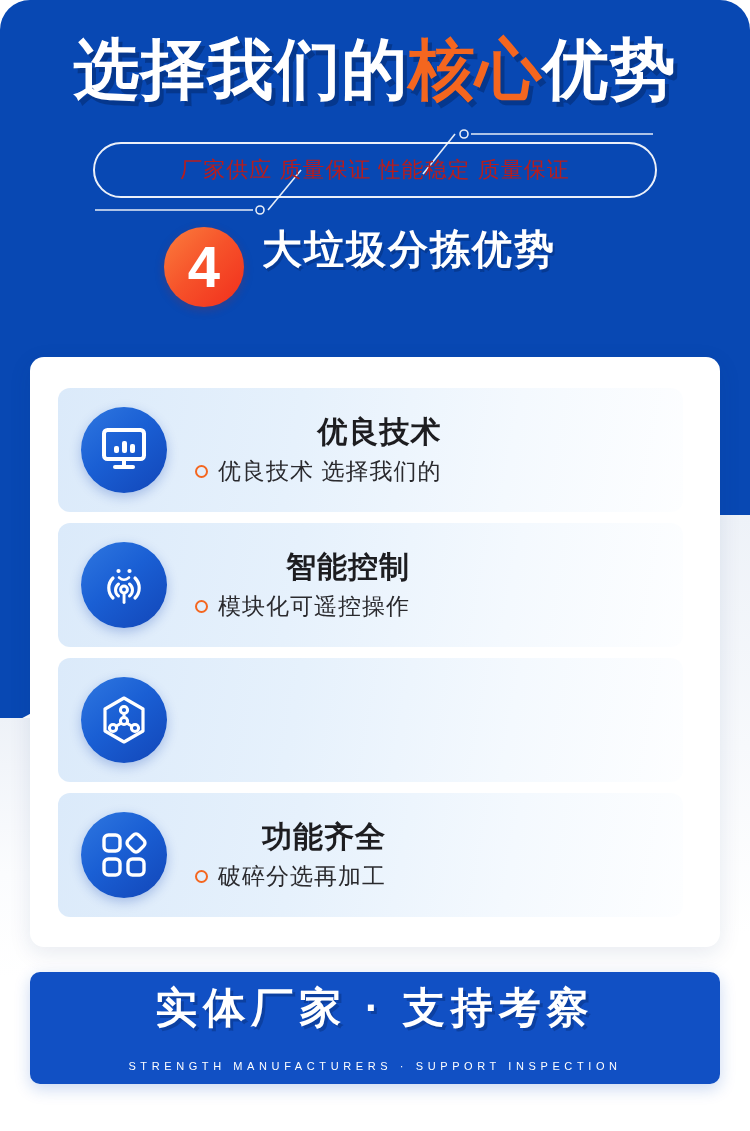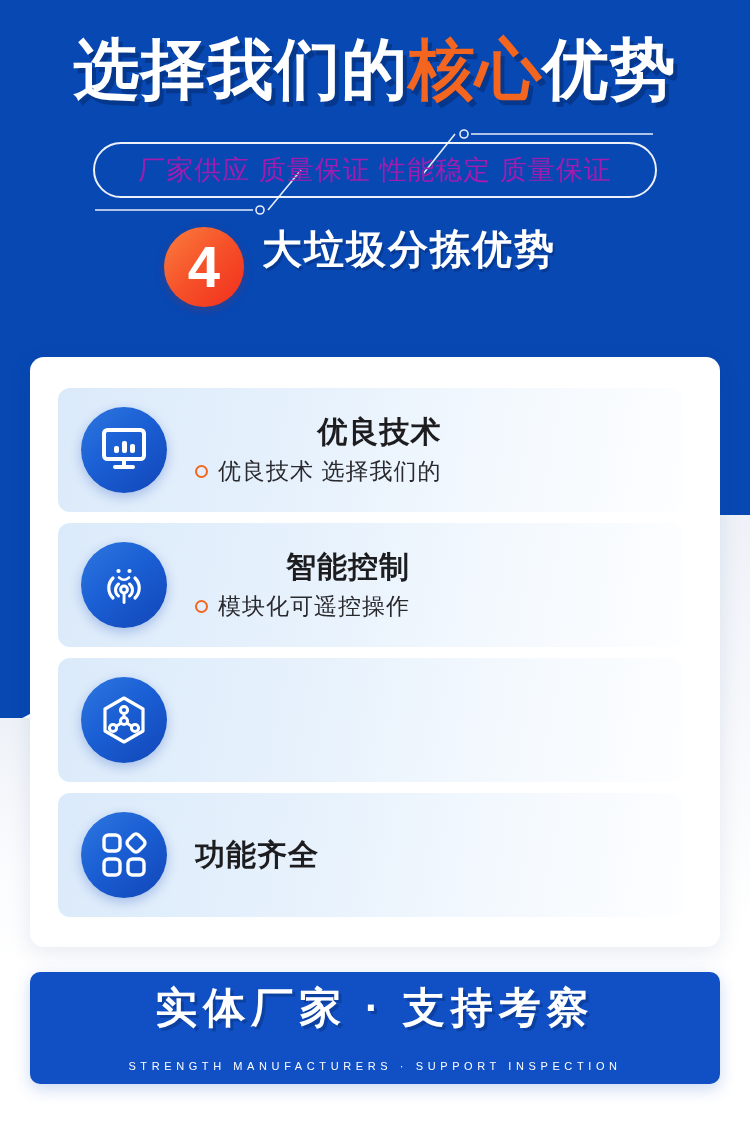--- a/index.html
+++ b/index.html
@@ -9,20 +9,21 @@
   }
   body {
     font-family: "Liberation Sans", "DejaVu Sans", sans-serif;
   }
   #poster {
     position: relative;
     width: 750px;
     height: 1131px;
     overflow: hidden;
     background: #ffffff;
+    border-radius: 30px;
   }
 
   
   .bg-blue-main {
     position: absolute;
     left: 0; top: 0;
     width: 750px; height: 520px;
     background: #0848B3;
   }
   .bg-blue-left {
@@ -79,22 +80,22 @@
     left: 0; top: 0;
     width: 100%; height: 100%;
     box-sizing: border-box;
     border: 2px solid rgba(255,255,255,0.92);
     border-radius: 28px;
     display: flex;
     align-items: center;
     justify-content: center;
   }
   .subtitle-text {
-    color: #a21caf;
-    font-size: 27px;
+    color: #b91c1c;
+    font-size: 22px;
     font-weight: normal;
     letter-spacing: 1px;
     white-space: nowrap;
   }
   .deco-svg {
     position: absolute;
     left: -40px; top: -30px;
     width: 660px; height: 120px;
     overflow: visible;
     pointer-events: none;
@@ -354,20 +355,24 @@
       <div class="card-icon">
         <svg width="46" height="46" viewBox="0 0 46 46" fill="none">
           <rect x="3" y="3" width="16" height="16" rx="4.5" stroke="#ffffff" stroke-width="3.4" fill="none"></rect>
           <rect x="27.5" y="3.5" width="15" height="15" rx="4" stroke="#ffffff" stroke-width="3.4" fill="none" transform="rotate(45 35 11)"></rect>
           <rect x="3" y="27" width="16" height="16" rx="4.5" stroke="#ffffff" stroke-width="3.4" fill="none"></rect>
           <rect x="27" y="27" width="16" height="16" rx="4.5" stroke="#ffffff" stroke-width="3.4" fill="none"></rect>
         </svg>
       </div>
       <div class="card-text">
         <div class="card-title">功能齐全</div>
+        <div class="card-desc-row">
+          <span class="bullet-ring"></span>
+          <span class="card-desc">破碎分选再加工</span>
+        </div>
       </div>
     </div>
 
   </div>
 
   <div class="footer">
     <div class="footer-cn">实体厂家  ·  支持考察</div>
     <div class="footer-en">STRENGTH MANUFACTURERS · SUPPORT INSPECTION</div>
   </div>
 

